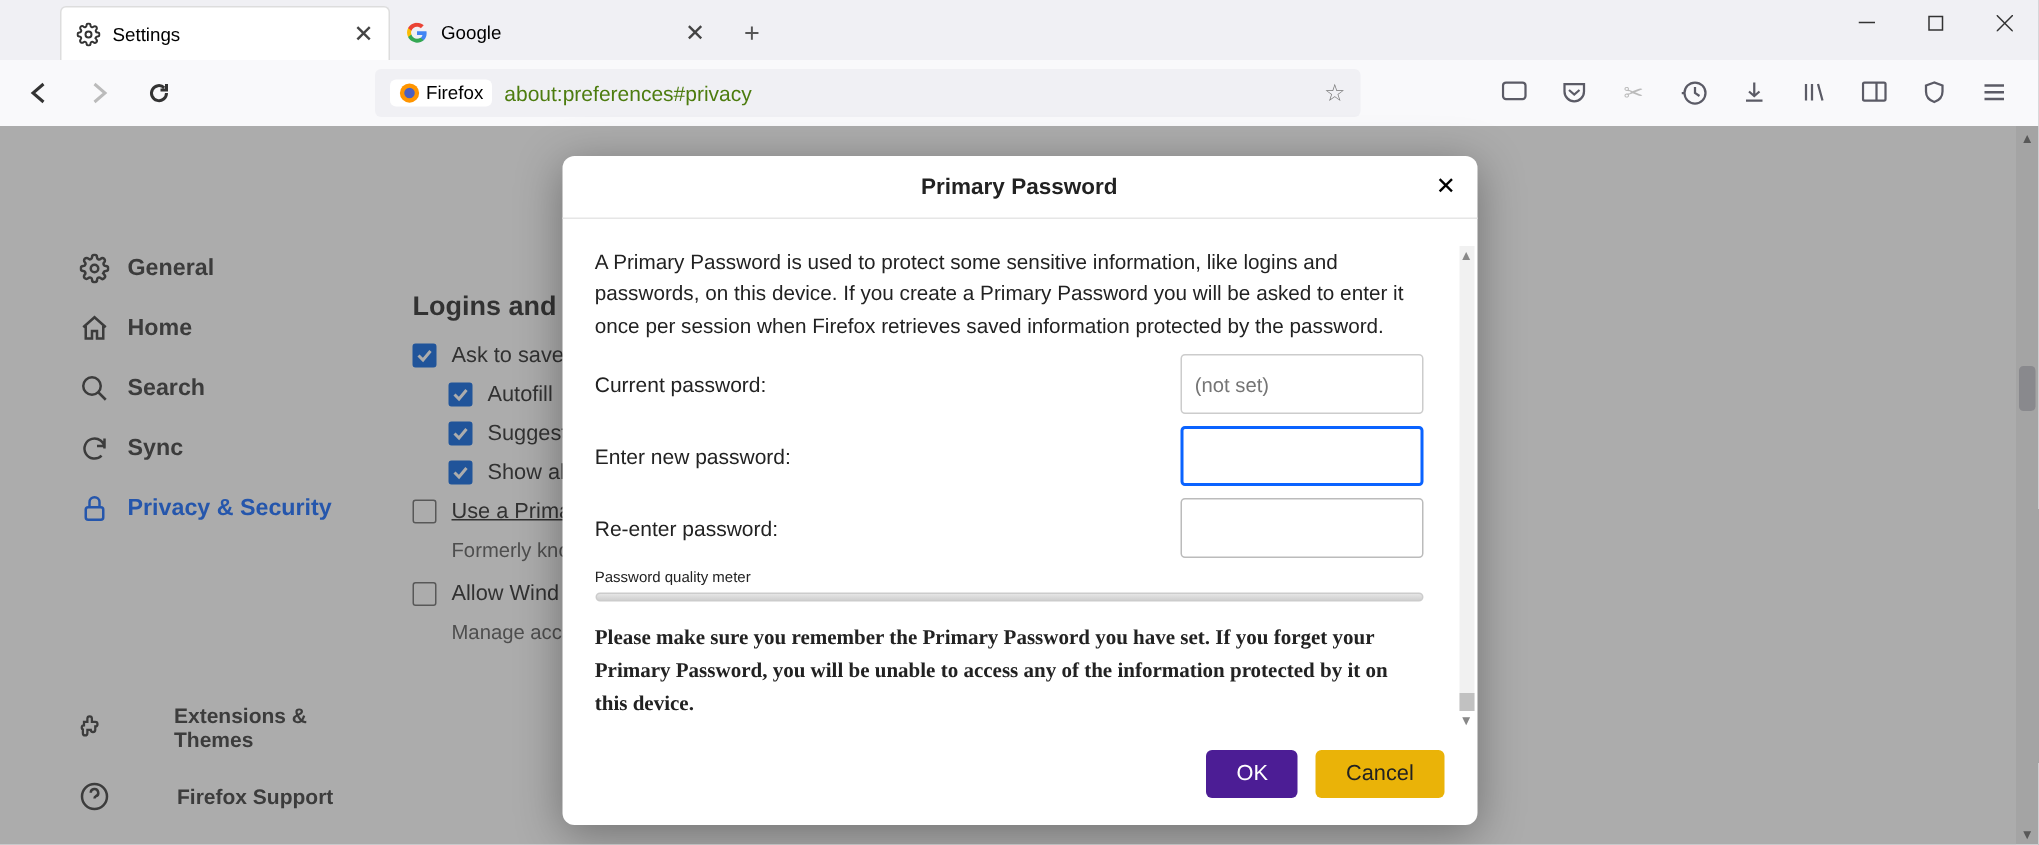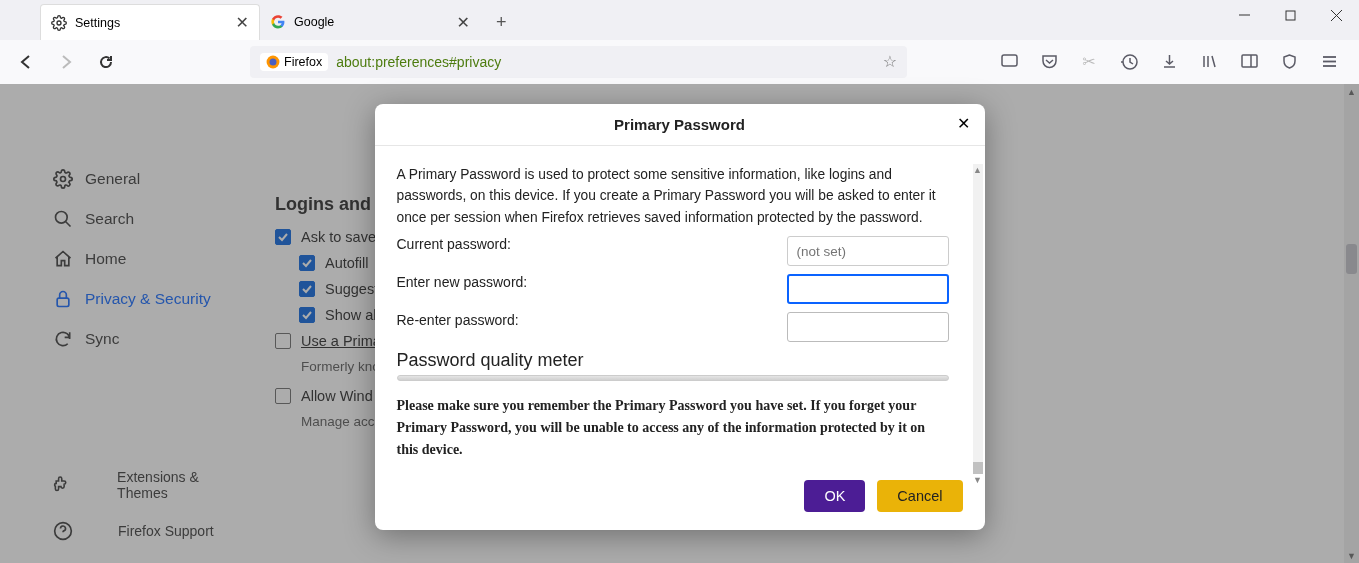--- a/index.html
+++ b/index.html
@@ -25,21 +25,21 @@
     .star { margin-left: auto; color: #777; }
     .toolbar-right { display: flex; gap: 12px; padding-right: 6px; }
     .tool-icon { width: 28px; height: 28px; display: flex; align-items: center; justify-content: center; color: #5b5b66; cursor: pointer; }
     
     
     .content-wrap { position: relative; height: calc(563px - 84px); }
     .overlay { position: absolute; inset: 0; background: rgba(70,70,70,0.45); }
     .page-bg { position: absolute; inset: 0; background: #fff; }
     
     .sidebar { position: absolute; left: 45px; top: 75px; width: 210px; }
-    .side-item { display: flex; align-items: center; gap: 12px; padding: 10px 8px; font-size: 15.5px; color: #333; cursor: pointer; border-radius: 4px; }
+    .side-item { display: flex; align-items: center; gap: 12px; padding: 10px 8px; font-size: 15.5px; color: #333; cursor: pointer; border-radius: 4px; font-weight: bold; }
     .side-item.selected { color: #0a63ff; }
     .side-icon { width: 20px; height: 20px; }
     .sidebar-bottom { position: absolute; left: 45px; top: 375px; width: 210px; }
     .sidebar-bottom .side-item { font-size: 14px; gap: 45px; }
     
     .page-content { position: absolute; left: 275px; top: 110px; width: 700px; }
     .section-title { font-size: 18px; font-weight: 600; color: #222; margin-bottom: 14px; }
     .chk-row { display: flex; align-items: center; gap: 10px; font-size: 14.5px; color: #222; margin-bottom: 10px; }
     .chk-row.sub { margin-left: 24px; }
     .chk { width: 16px; height: 16px; border: 1px solid #666; border-radius: 2px; display: flex; align-items: center; justify-content: center; }
@@ -50,26 +50,26 @@
     .dialog-backdrop { position: absolute; inset: 0; display: flex; justify-content: center; }
     .dialog { position: absolute; top: 20px; width: 610px; background: #fff; border-radius: 8px; box-shadow: 0 6px 30px rgba(0,0,0,0.35); display: flex; flex-direction: column; }
     .dlg-head { height: 42px; display: flex; align-items: center; justify-content: center; border-bottom: 1px solid #e6e6e6; position: relative; }
     .dlg-title { font-size: 15px; font-weight: 600; color: #222; }
     .dlg-close { position: absolute; right: 14px; top: 10px; font-size: 16px; cursor: pointer; }
     .dlg-body { padding: 18px 22px 8px 22px; font-size: 13.8px; color: #222; position: relative; }
     .dlg-scroll { position: absolute; right: 2px; top: 18px; width: 10px; height: 310px; background: #f1f1f1; }
     .dlg-scroll-thumb { width:100%; height:12px; background:#c1c1c1; position:absolute; bottom:0;}
     .dlg-scroll-arrow { position:absolute; width:100%; height:12px; display:flex; align-items:center; justify-content:center; color:#888; font-size:9px;}
     .dlg-desc { line-height: 1.55; margin-bottom: 8px; padding-right: 14px; }
-    .dlg-form-row { display: flex; align-items: flex-start; margin-bottom: 8px; padding-right: 14px; }
+    .dlg-form-row { display: flex; align-items: center; margin-bottom: 8px; padding-right: 14px; }
     .dlg-label { flex: 1; font-size: 14px; }
-    .dlg-input { width: 162px; height: 30px; border: 1px solid #bbb; border-radius: 3px; padding: 0 9px; font-size: 13.5px; background: #fff; }
+    .dlg-input { width: 162px; height: 40px; border: 1px solid #bbb; border-radius: 3px; padding: 0 9px; font-size: 13.5px; background: #fff; }
     .dlg-input.disabled { background: #fff; color: #888; border-color: #ccc; }
     .dlg-input.focused { border: 2px solid #0a63ff; outline: none; }
-    .meter-label { font-size: 18px; margin-top: 6px; margin-bottom: 4px; }
+    .meter-label { font-size: 10px; margin-top: 6px; margin-bottom: 4px; }
     .meter { height: 6px; background: linear-gradient(#e5e5e5,#d0d0d0); border-radius: 3px; margin-bottom: 14px; margin-right: 14px; border:1px solid #ccc; }
     .dlg-warn { font-size: 14px; font-weight: 600; line-height: 1.55; padding-right: 14px; font-family: Liberation Serif, serif; }
     .dlg-footer { padding: 12px 22px 18px 22px; display: flex; justify-content: flex-end; gap: 12px; }
     .dlg-btn { height: 32px; padding: 0 20px; border-radius: 4px; font-size: 14.5px; border: none; cursor: pointer; }
     .dlg-btn.ok { background: #4c1d95; color: #fff; }
     .dlg-btn.cancel { background: #eab308; color: #222; }
     
     .page-scroll { position:absolute; right:0; top:0; width:15px; height:100%; background:#f1f1f1; }
     .page-thumb { position:absolute; right:2px; top:160px; width:11px; height:30px; background:#bfbfc6; border-radius:3px;}
     .page-arrow { position:absolute; width:15px; height:15px; display:flex; align-items:center; justify-content:center; color:#666; font-size:9px;}
@@ -204,43 +204,43 @@
     <div class="sidebar">
       <div class="side-item">
         <svg class="side-icon" viewBox="0 0 24 24" fill="none" stroke="#333" stroke-width="2">
             <circle cx="12" cy="12" r="3"></circle>
             <path d="M19.4 15a1.7 1.7 0 0 0 .34 1.87l.06.06a2 2 0 1 1-2.83 2.83l-.06-.06a1.7 1.7 0 0 0-1.87-.34 1.7 1.7 0 0 0-1 1.56V21a2 2 0 1 1-4 0v-.09a1.7 1.7 0 0 0-1.11-1.56 1.7 1.7 0 0 0-1.87.34l-.06.06a2 2 0 1 1-2.83-2.83l.06-.06a1.7 1.7 0 0 0 .34-1.87 1.7 1.7 0 0 0-1.56-1H3a2 2 0 1 1 0-4h.09a1.7 1.7 0 0 0 1.56-1.11 1.7 1.7 0 0 0-.34-1.87l-.06-.06a2 2 0 1 1 2.83-2.83l.06.06a1.7 1.7 0 0 0 1.87.34h0a1.7 1.7 0 0 0 1-1.56V3a2 2 0 1 1 4 0v.09a1.7 1.7 0 0 0 1 1.56h0a1.7 1.7 0 0 0 1.87-.34l.06-.06a2 2 0 1 1 2.83 2.83l-.06.06a1.7 1.7 0 0 0-.34 1.87v0a1.7 1.7 0 0 0 1.56 1H21a2 2 0 1 1 0 4h-.09a1.7 1.7 0 0 0-1.56 1z"></path>
           </svg>
         <span>General</span>
       </div>
       <div class="side-item">
         <svg class="side-icon" viewBox="0 0 24 24" fill="none" stroke="#333" stroke-width="2">
+            <path d="M3 11 12 3l9 8M5 10v10h5v-6h4v6h5V10"></path>
+          </svg>
+        <span>Home</span>
+      </div>
+      <div class="side-item">
+        <svg class="side-icon" viewBox="0 0 24 24" fill="none" stroke="#333" stroke-width="2">
             <circle cx="10" cy="10" r="7"></circle>
             <line x1="21" y1="21" x2="15" y2="15"></line>
           </svg>
         <span>Search</span>
       </div>
       <div class="side-item">
         <svg class="side-icon" viewBox="0 0 24 24" fill="none" stroke="#333" stroke-width="2">
-            <path d="M3 11 12 3l9 8M5 10v10h5v-6h4v6h5V10"></path>
-          </svg>
-        <span>Home</span>
+            <path d="M20 12a8 8 0 1 0-2.34 5.66M20 4v6h-6"></path>
+          </svg>
+        <span>Sync</span>
       </div>
       <div class="side-item selected">
         <svg class="side-icon" viewBox="0 0 24 24" fill="none" stroke="#0a63ff" stroke-width="2">
             <rect x="5" y="11" width="14" height="10" rx="2"></rect>
             <path d="M8 11V7a4 4 0 0 1 8 0v4"></path>
           </svg>
         <span>Privacy &amp; Security</span>
-      </div>
-      <div class="side-item">
-        <svg class="side-icon" viewBox="0 0 24 24" fill="none" stroke="#333" stroke-width="2">
-            <path d="M20 12a8 8 0 1 0-2.34 5.66M20 4v6h-6"></path>
-          </svg>
-        <span>Sync</span>
       </div>
     </div>
     <div class="sidebar-bottom">
       <div class="side-item">
         <svg class="side-icon" viewBox="0 0 24 24" fill="none" stroke="#333" stroke-width="2">
             <path d="M4 7h3V4a2 2 0 0 1 4 0v3h3a2 2 0 0 1 0 4v3a2 2 0 0 1-4 0h-3v3a2 2 0 0 1-4 0v-3H4a2 2 0 0 1 0-4z"></path>
           </svg>
         <span>Extensions &amp; Themes</span>
       </div>
       <div class="side-item">

